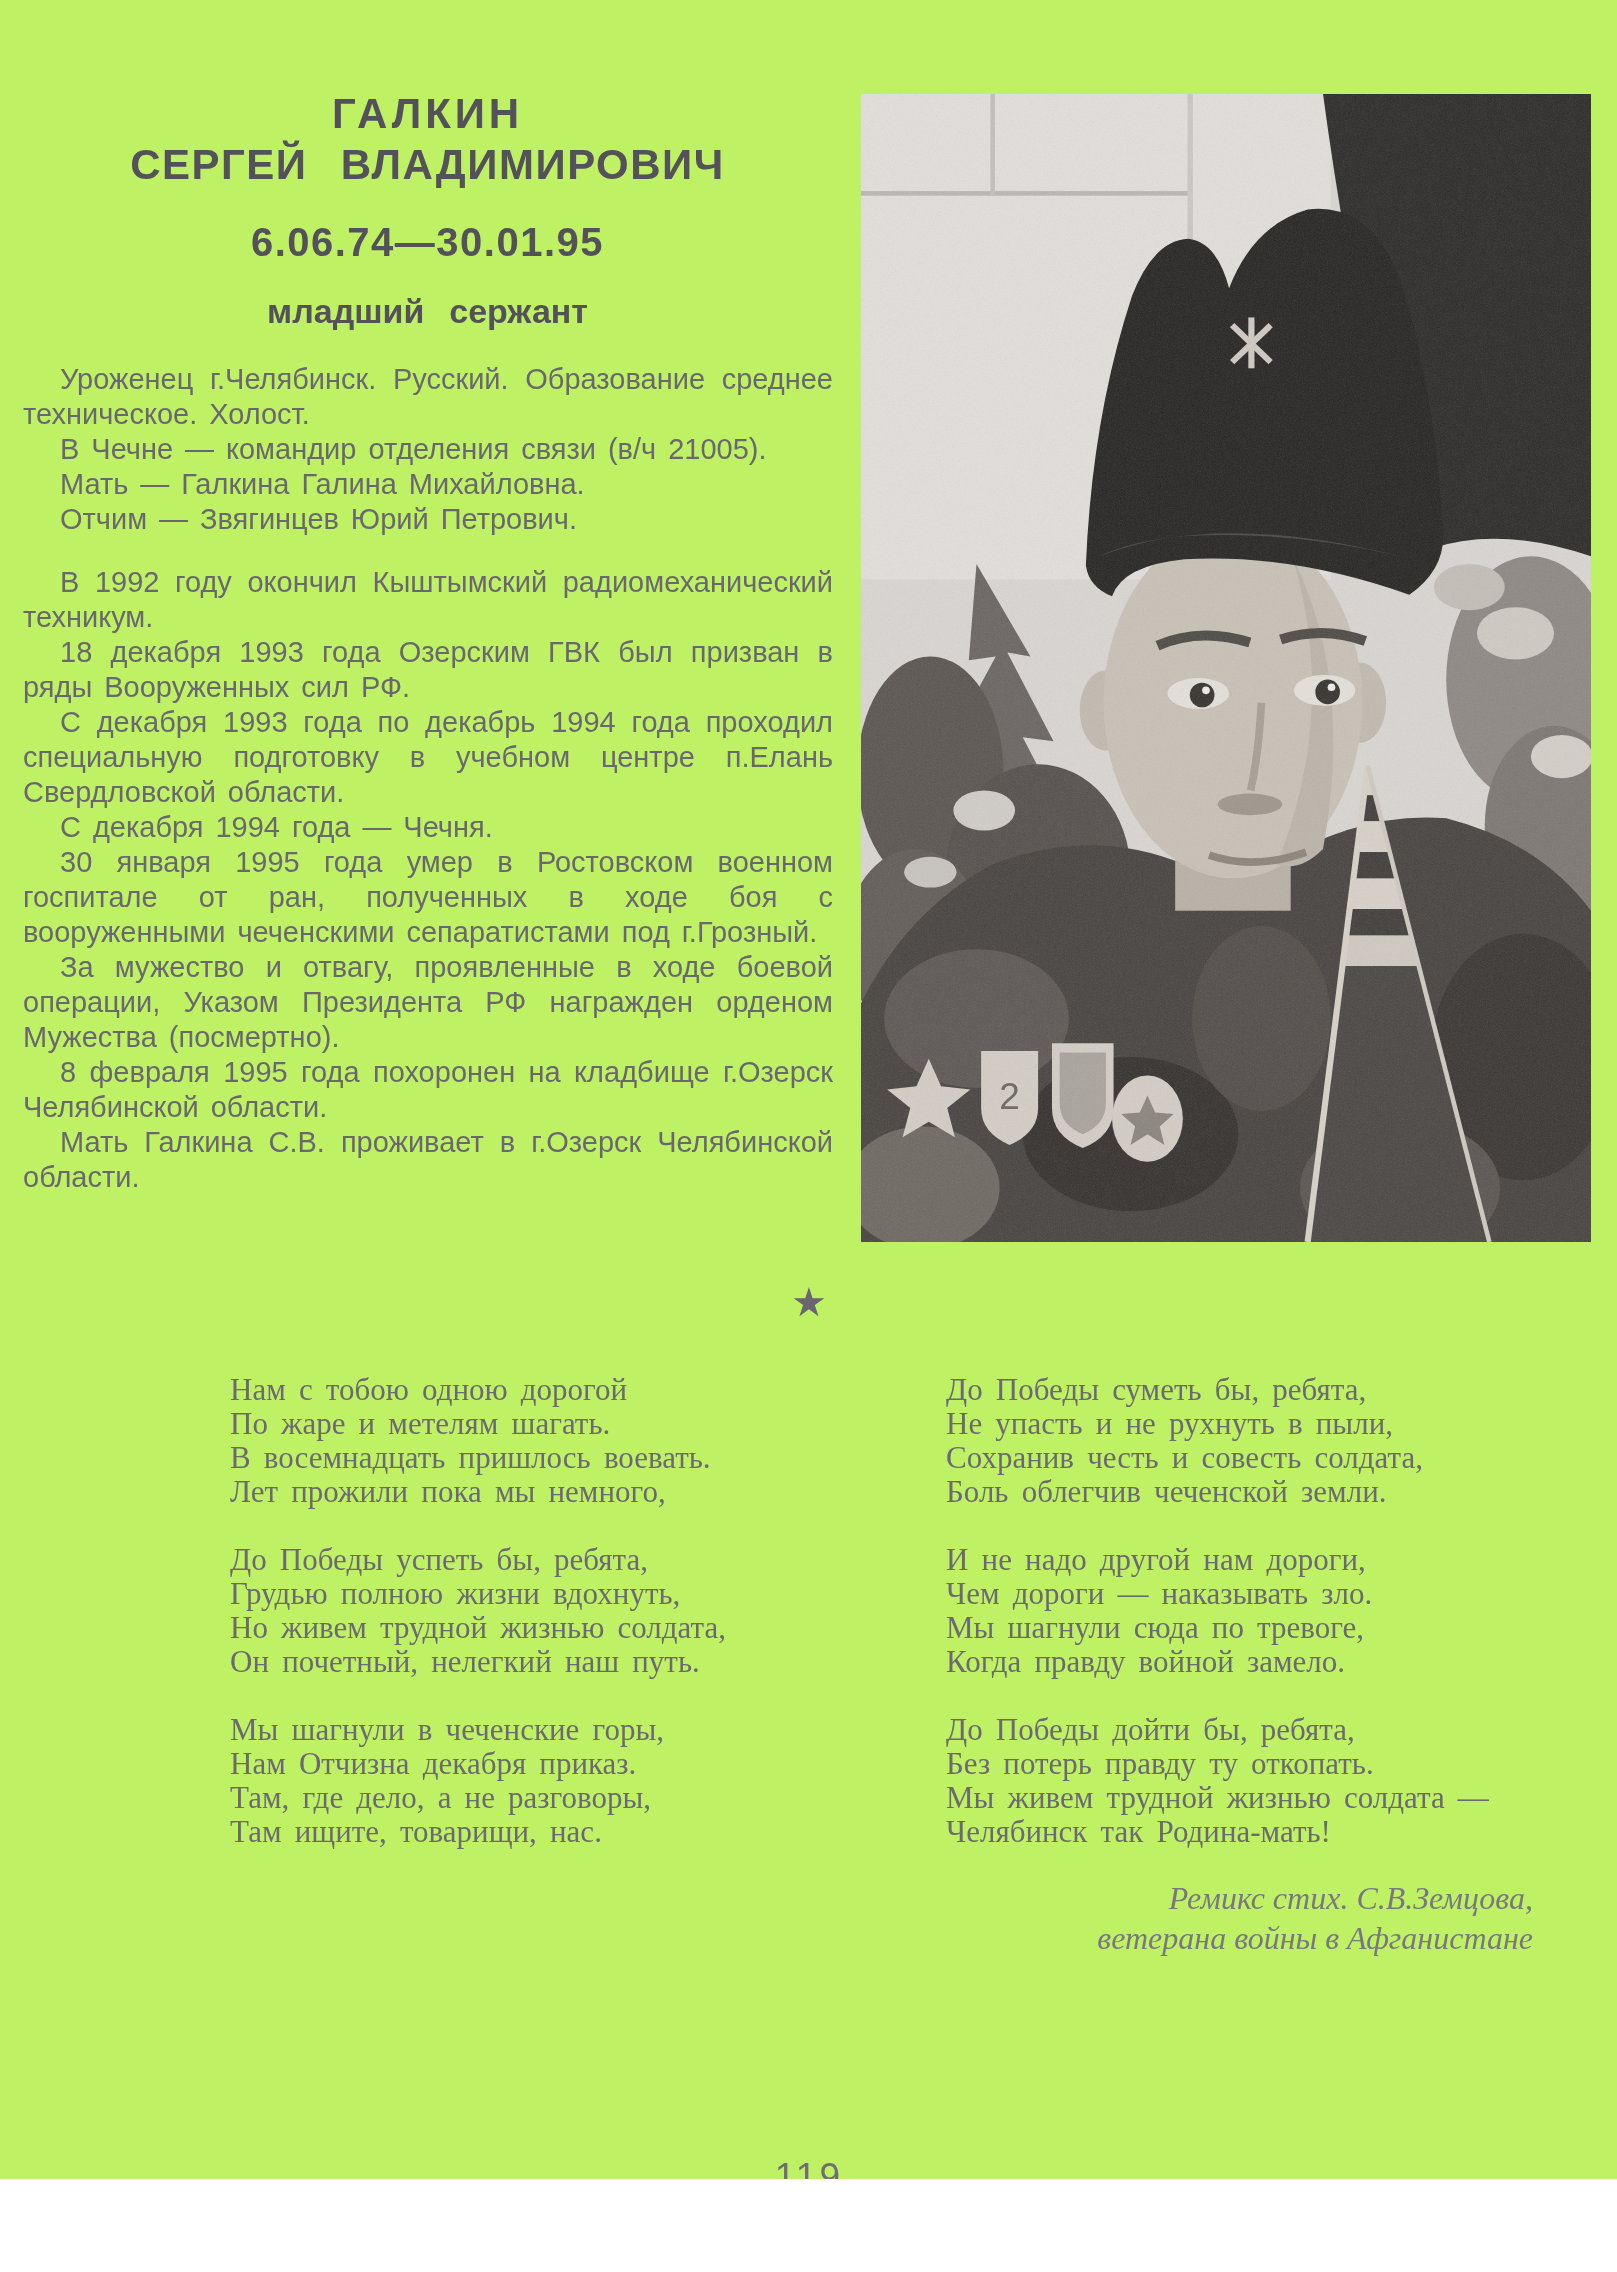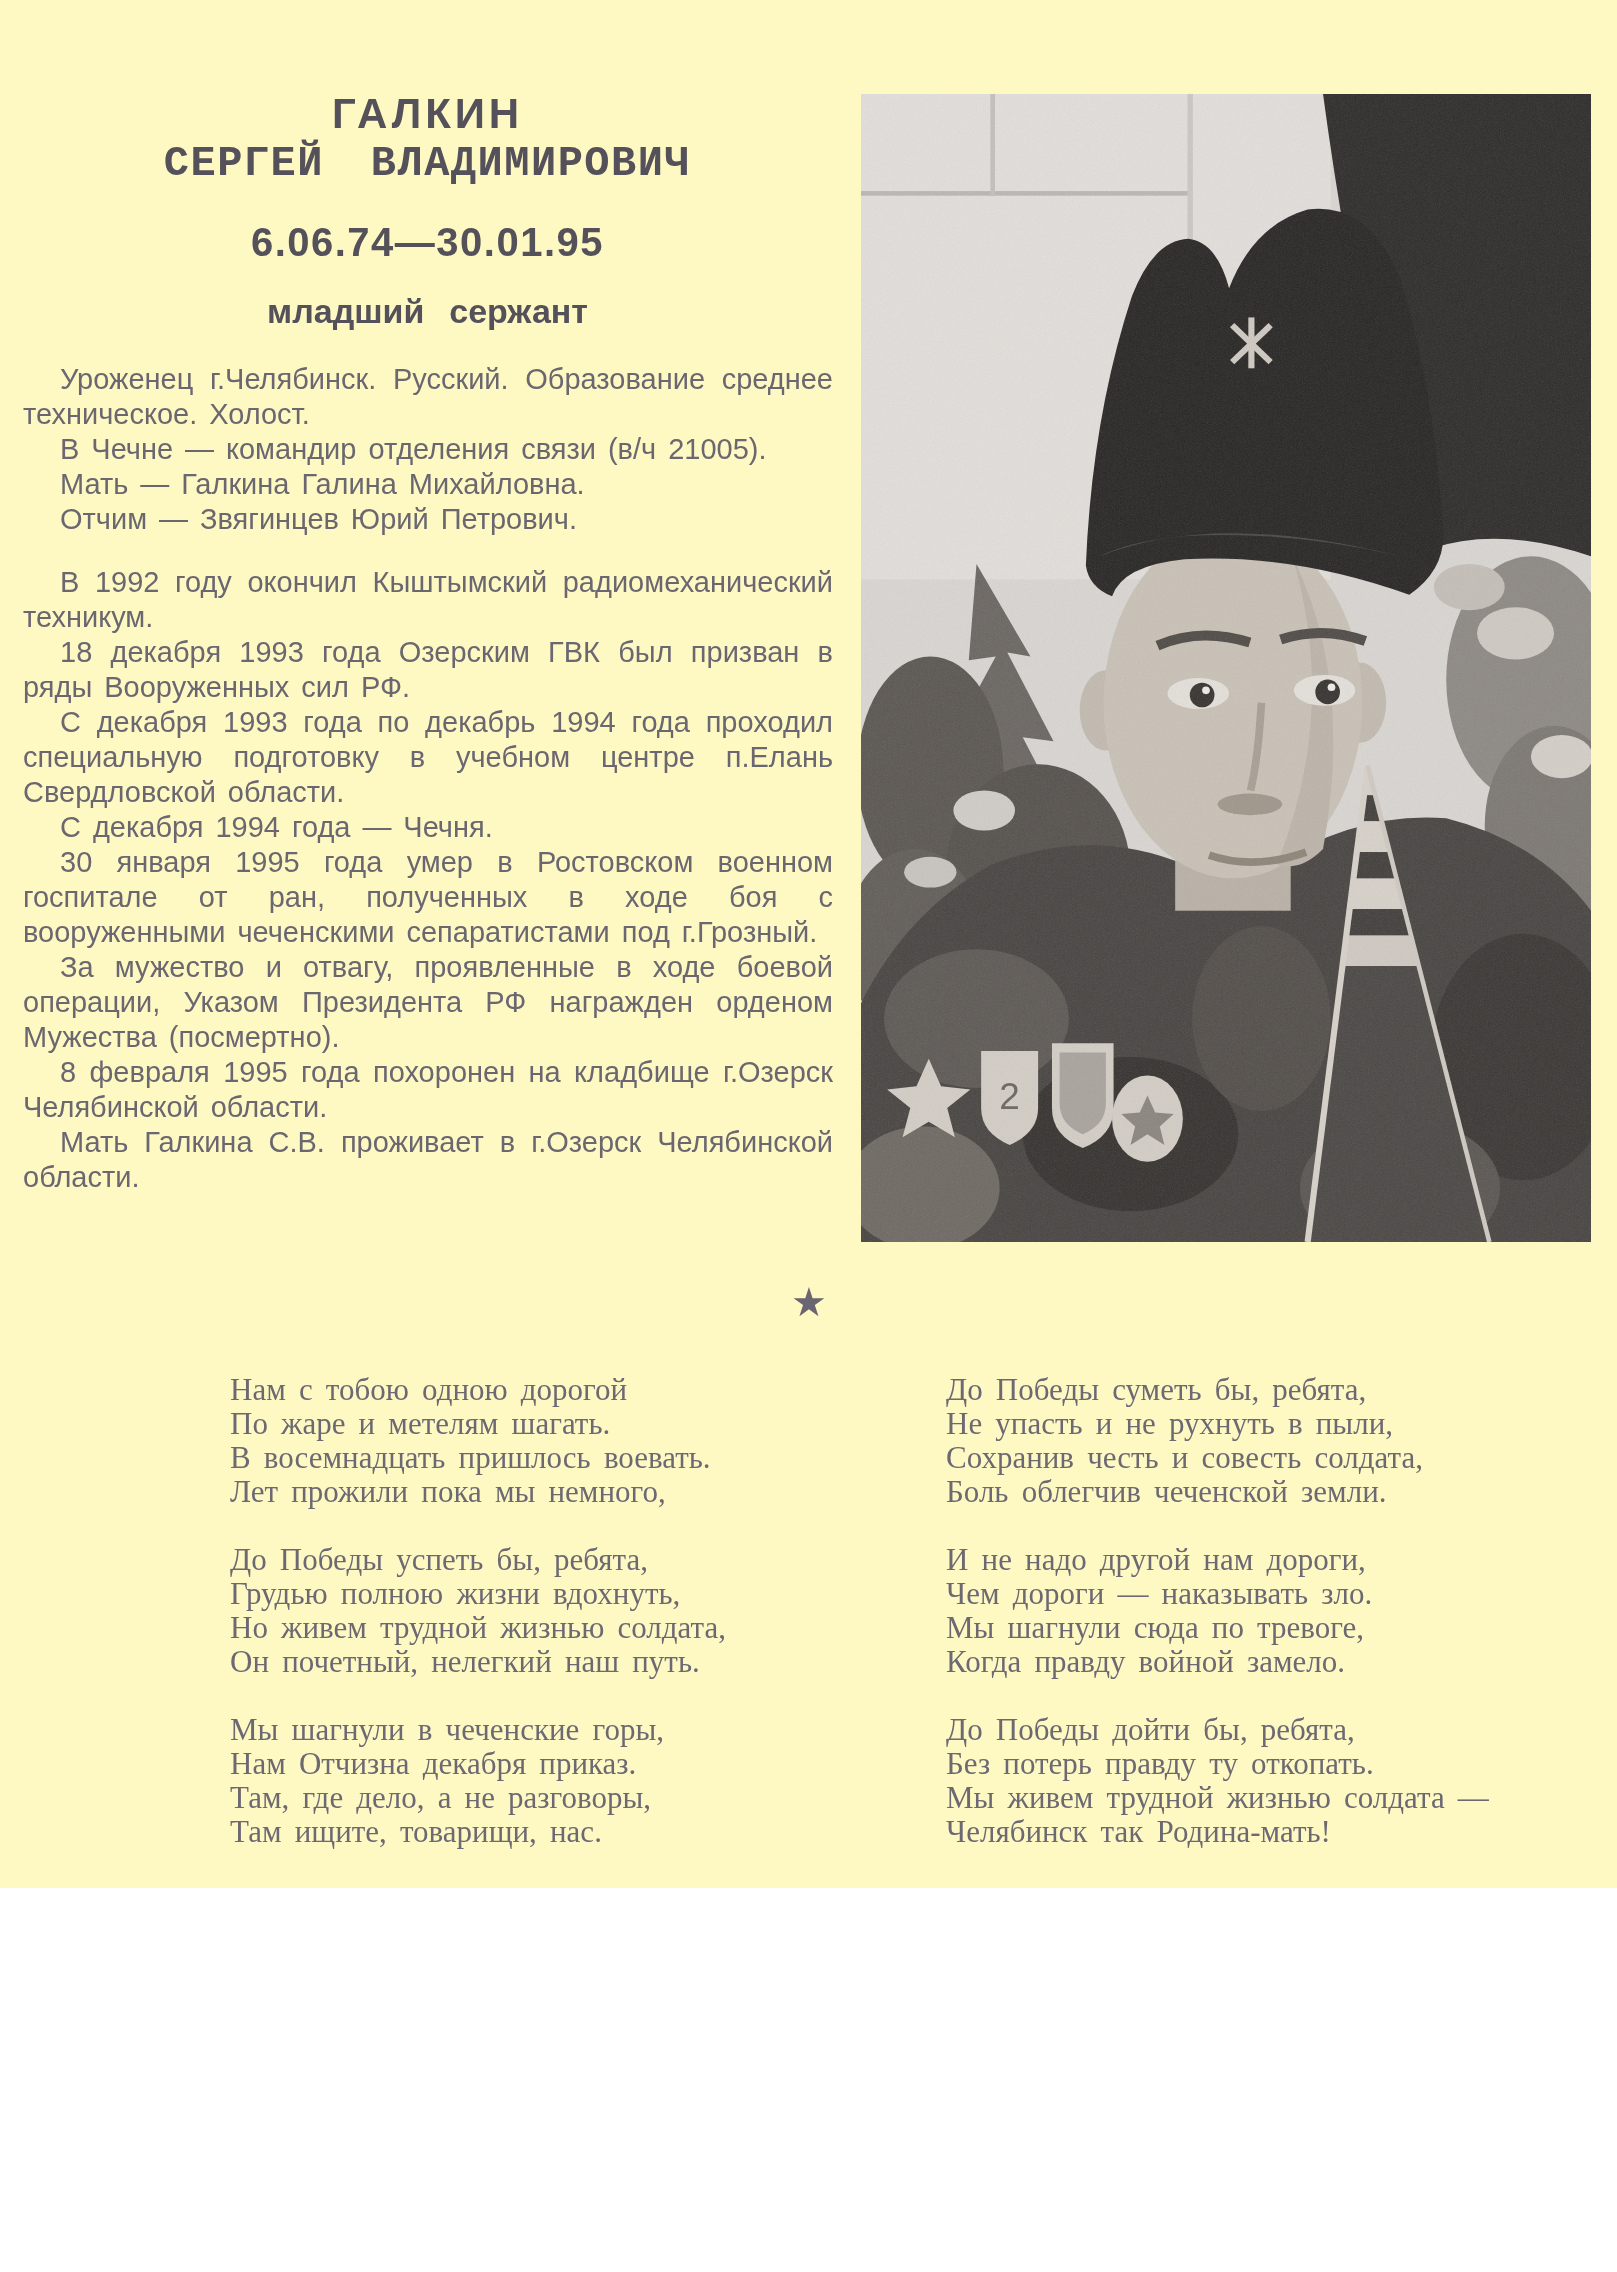--- a/index.html
+++ b/index.html
@@ -1,28 +1,28 @@
 <!DOCTYPE html>
 <html lang="ru" style="font-size:12.3px"><head>
 <meta charset="utf-8">
 <style>
   html,body { margin:0; padding:0; background:#ffffff; }
   .page {
-    position:relative; width:1618px; height:1888px;
-    background:#fef9c3; overflow:hidden;
+    position:relative; width:1618px; height:2179px;
+    background:#bef264; overflow:hidden;
     font-family:"Liberation Sans", sans-serif;
   }
 
   
   .header {
     position:absolute; left:23px; top:88px; width:809px;
     text-align:center; color:#55515b; font-weight:bold;
   }
   .header .surname { font-size:42px; line-height:51px; letter-spacing:3.9px; }
-  .header .name    { font-size:42px; line-height:51px; letter-spacing:1.5px; word-spacing:20px;font-family:Liberation Mono, monospace; }
+  .header .name    { font-size:42px; line-height:51px; letter-spacing:1.5px; word-spacing:20px; }
   .header .dates   { margin-top:31px; font-size:40px; line-height:43px; letter-spacing:1.5px; }
   .header .rank    { margin-top:28px; font-size:34px; line-height:39px; word-spacing:15.4px; }
 
   
   .bio {
     position:absolute; left:23px; top:362px; width:810px;
     font-size:29px; line-height:35px; color:#6b6770;
     text-align:justify; word-spacing:3.9px;
   }
   .bio p { margin:0; text-indent:37px; }

